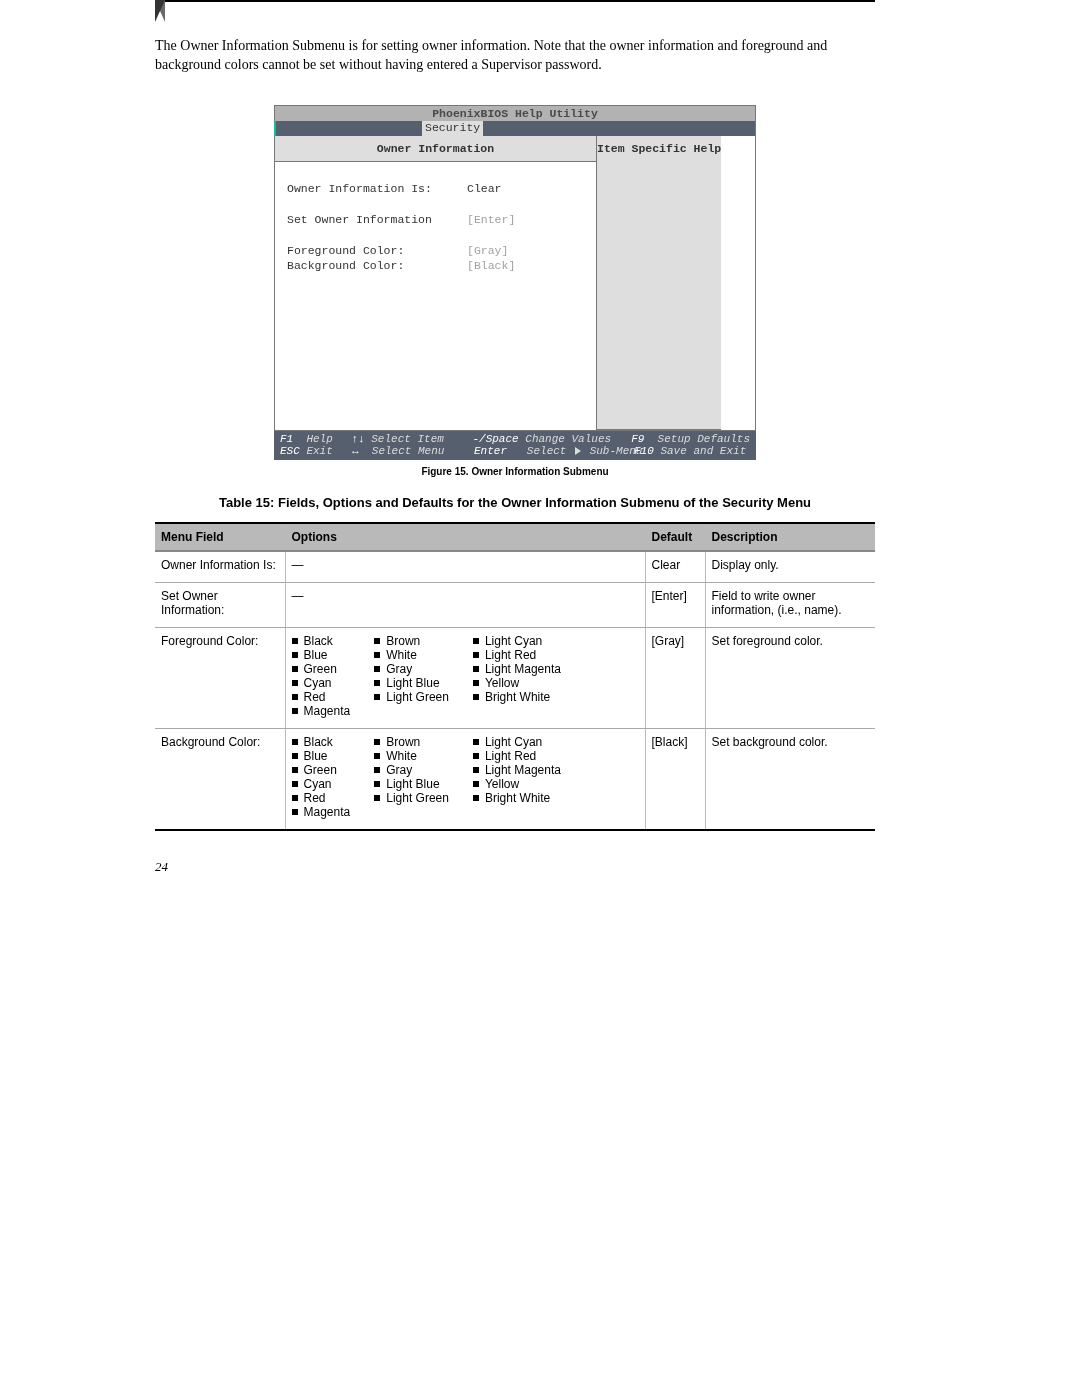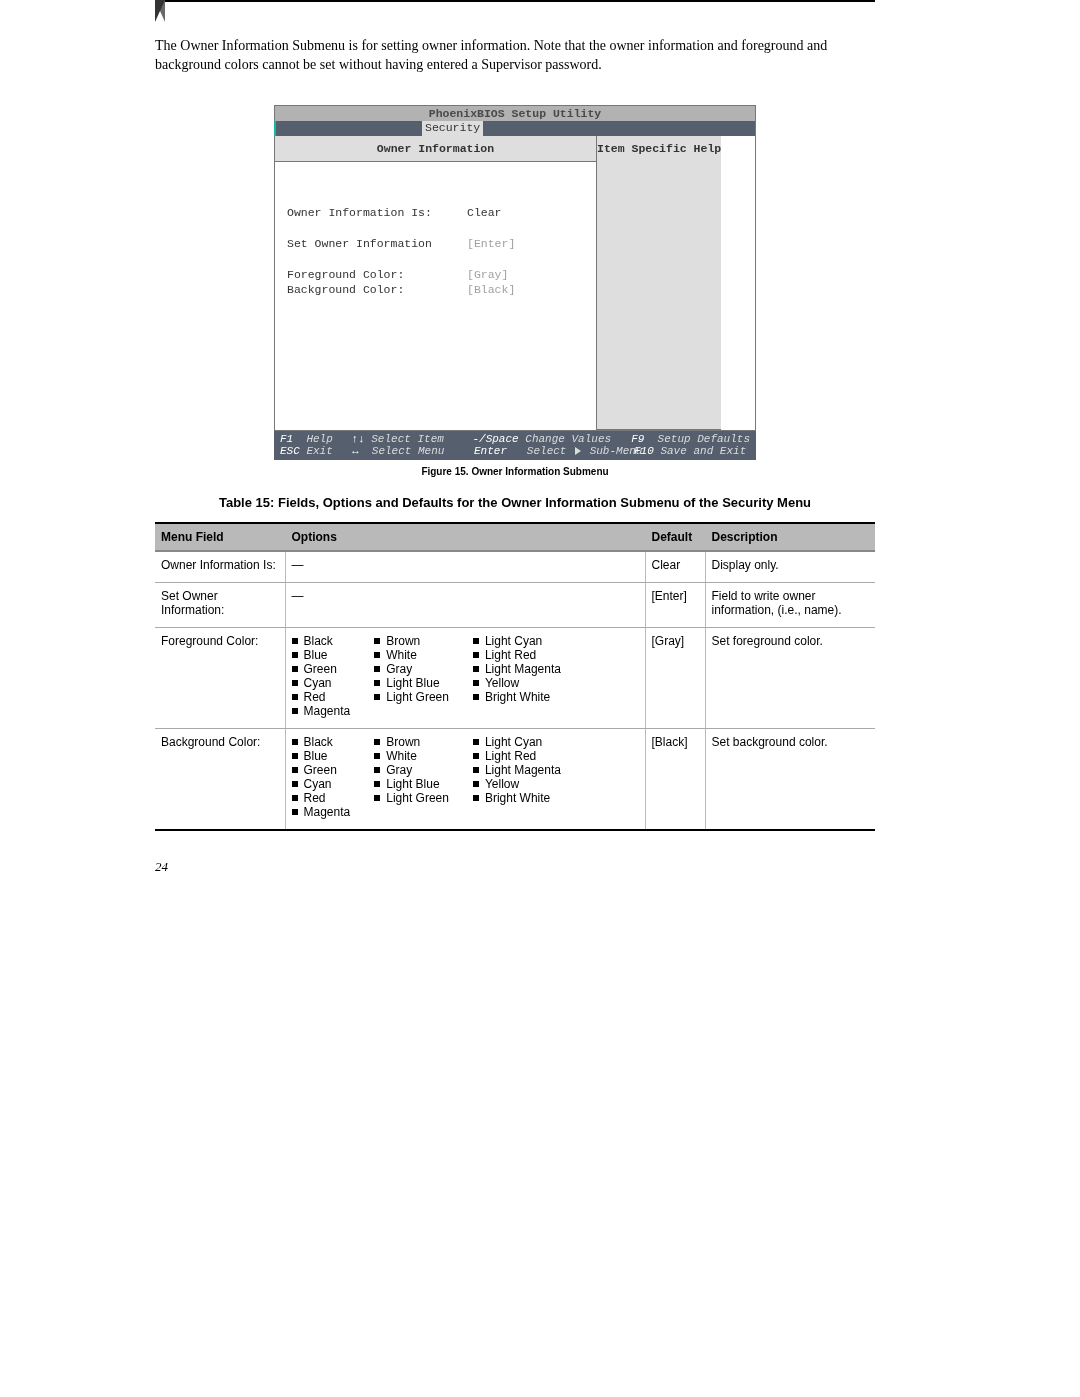--- a/index.html
+++ b/index.html
@@ -97,21 +97,21 @@
   }
   .bios-body {
     border: 1px solid #777;
     border-top: none;
     display: flex;
     height: 294px;
   }
   .bios-left {
     flex: 1 1 auto;
     border-right: 1px solid #777;
-    display:flex;flex-direction:column;gap:24px;
+    display:flex;flex-direction:column;
   }
   .bios-right {
     width: 158px;
     display:flex;flex-direction:row;justify-content:flex-end;
   }
   .panel-head {
     background: #dedede;
     text-align: center;
     font-weight: bold;
     color: #333;
@@ -211,21 +211,21 @@
 
 <div class="page">
   <div class="top-rule">
     <div class="flag"></div>
   </div>
   <div class="running-head">LifeBook N Series Notebook BIOS</div>
 
   <p class="intro">The Owner Information Submenu is for setting owner information. Note that the owner information and foreground and background colors cannot be set without having entered a Supervisor password.</p>
 
   <div class="bios">
-    <div class="bios-title">PhoenixBIOS Setup Utility</div>
+    <div class="bios-title">PhoenixBIOS Help Utility</div>
     <div class="bios-tabbar">
       <span class="spacer-left"></span>
       <span class="bios-tab">Security</span>
     </div>
     <div class="bios-body">
       <div class="bios-left">
         <div class="panel-head">Owner Information</div>
         <div class="panel-body" id="bios-fields">
             <div class="field-row">
               <span class="field-label">Owner Information Is:</span>

